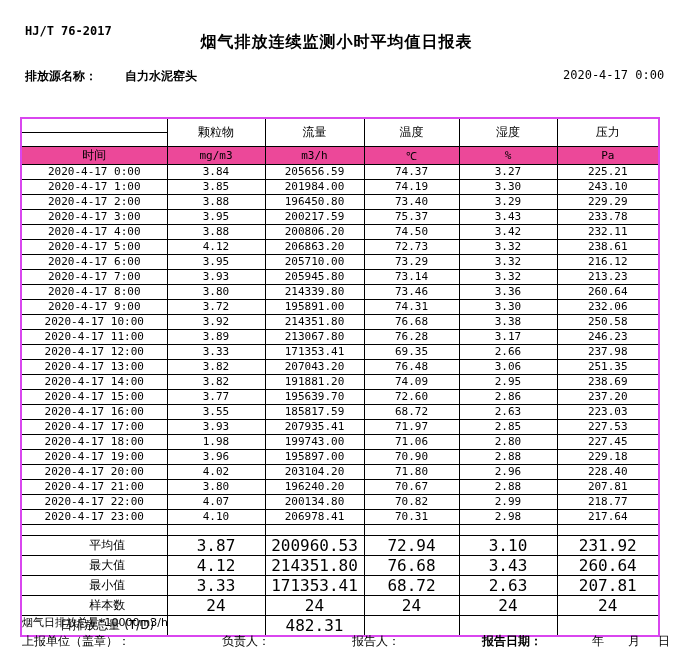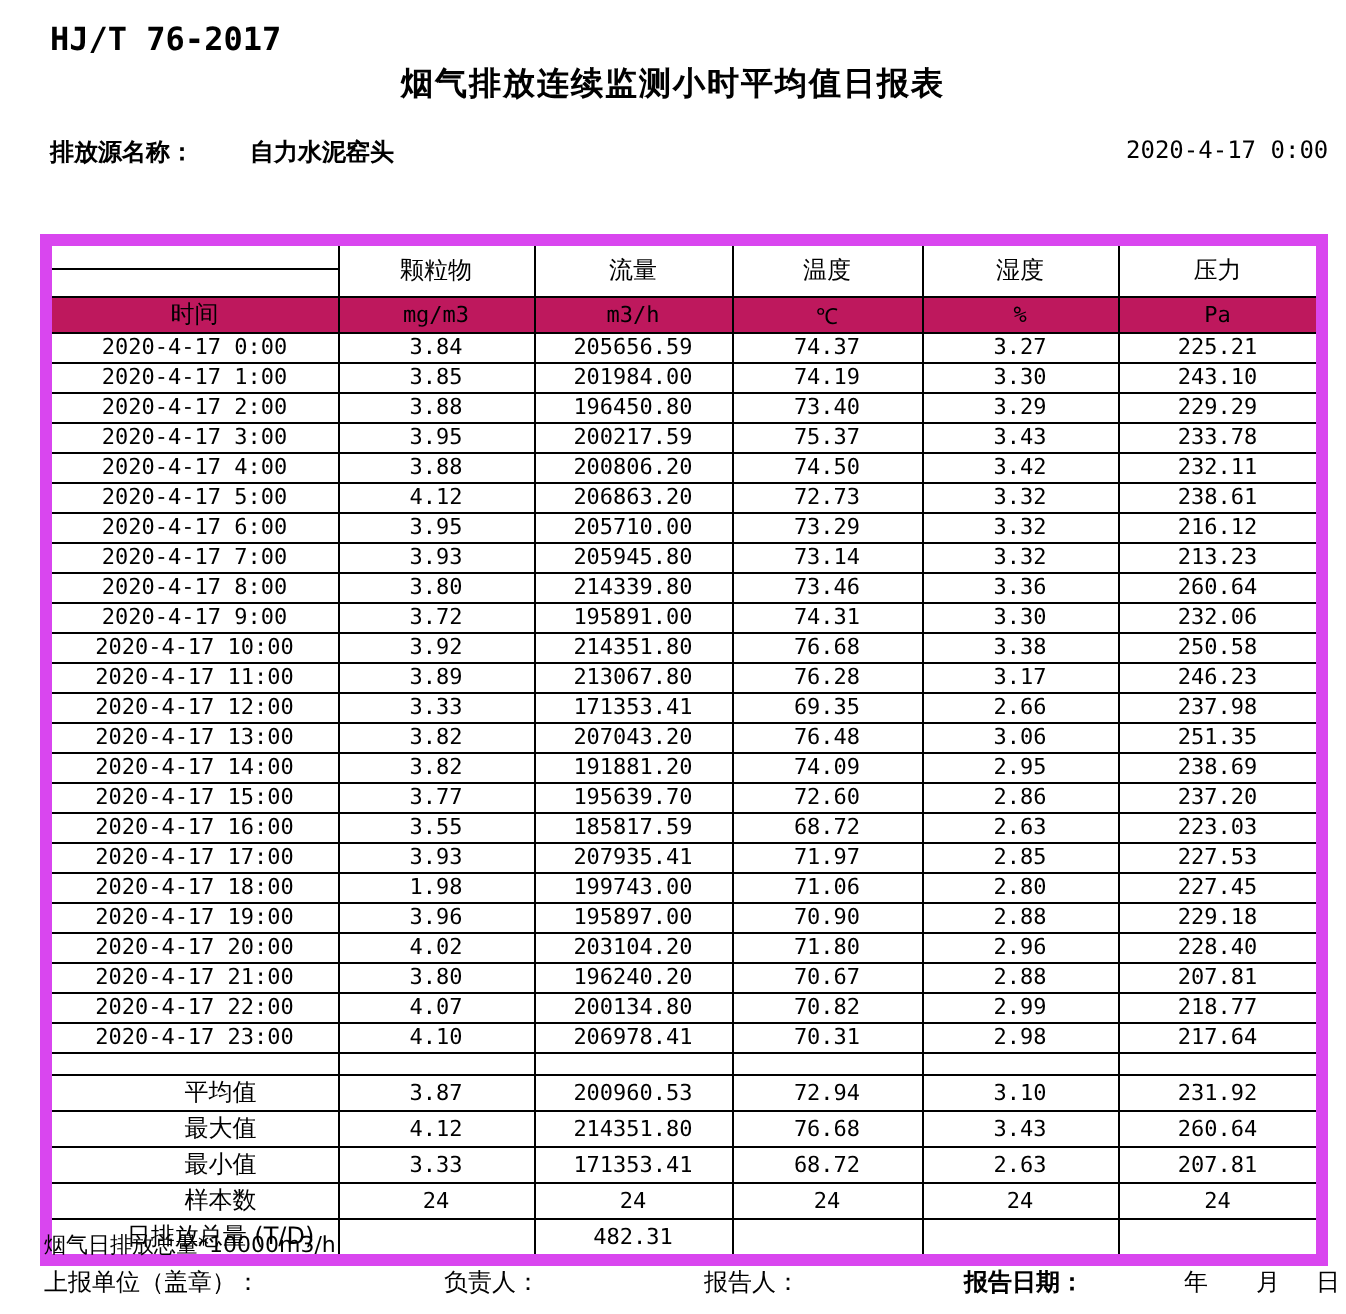--- a/index.html
+++ b/index.html
@@ -1,49 +1,49 @@
 <!DOCTYPE html>
 <html><head>
 <meta charset="utf-8">
 <style>
   * { margin:0; padding:0; box-sizing:border-box; }
   html,body { width:673px; height:657px; background:#ffffff; overflow:hidden; }
   body { font-family:"DejaVu Sans", sans-serif; color:#000; position:relative; }
 
-  .std-label { position:absolute; left:25px; top:10px; font-size:16px; font-weight:bold;
+  .std-label { position:absolute; left:25px; top:24px; font-size:12px; font-weight:bold;
                font-family:"DejaVu Sans Mono", monospace; }
   .title { position:absolute; left:0; top:32px; width:100%; text-align:center;
            font-size:16px; font-weight:bold; letter-spacing:1px; }
   .source-line { position:absolute; left:25px; top:68px; font-size:12px; font-weight:bold; }
   .source-name { margin-left:28px; }
   .datetime { position:absolute; left:563px; top:68px; font-size:12px; font-weight:normal;
               font-family:"DejaVu Sans Mono", monospace; }
 
   table.report { position:absolute; left:20px; top:117px; border-collapse:collapse;
                  table-layout:fixed; width:638px; }
   table.report td, table.report th {
     border:1px solid #000; text-align:center; vertical-align:middle;
     font-weight:normal; padding:0; overflow:hidden; white-space:nowrap;
   }
-  table.report { border:6px solid #d946ef; }
+  table.report { border:2px solid #d946ef; }
   col.c-time { width:146px; }
   col.c-pm   { width:98px; }
   col.c-flow { width:99px; }
   col.c-temp { width:95px; }
   col.c-hum  { width:98px; }
   col.c-pres { width:102px; }
 
   tr.hdr-mini td { height:14px; }
   tr.hdr-mini th { font-size:12px; }
-  tr.unit-row td { height:17px; background:#be185d; font-size:11px;
+  tr.unit-row td { height:17px; background:#ec4899; font-size:11px;
                    font-family:"DejaVu Sans Mono", monospace;text-align:center; }
   tr.unit-row td.time-hd { font-size:12px; font-family:"DejaVu Sans", sans-serif; }
   tbody.data tr td { height:15px; font-size:11px; font-family:"DejaVu Sans Mono", monospace; }
   tr.blank-row td { height:11px; }
-  tbody.summary tr td { height:15px; font-size:11px; font-family:"DejaVu Sans Mono", monospace; }
+  tbody.summary tr td { height:15px; font-size:16px; font-family:"DejaVu Sans Mono", monospace; }
   tbody.summary tr td.sum-label { font-size:12px; font-family:"DejaVu Sans", sans-serif;padding-left:26px; }
 
   .footnote { position:absolute; left:22px; top:615px; font-size:11px; }
   .sign-line { position:absolute; left:0; top:633px; width:673px; font-size:12px; }
   .sign-line span { position:absolute; white-space:nowrap; }
   .lbl-unit { left:22px; }
   .lbl-resp { left:222px; }
   .lbl-rept { left:352px; }
   .lbl-date { left:482px;font-weight:bold; }
   .lbl-year { left:592px; }

